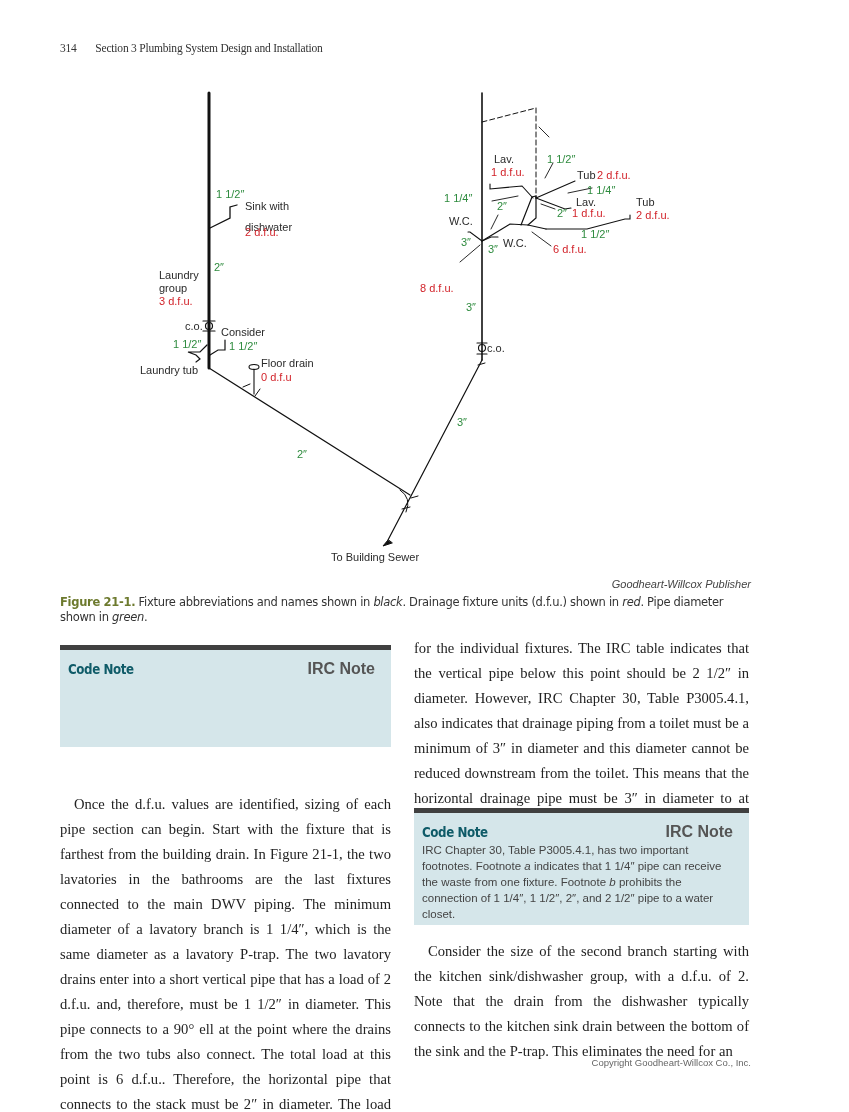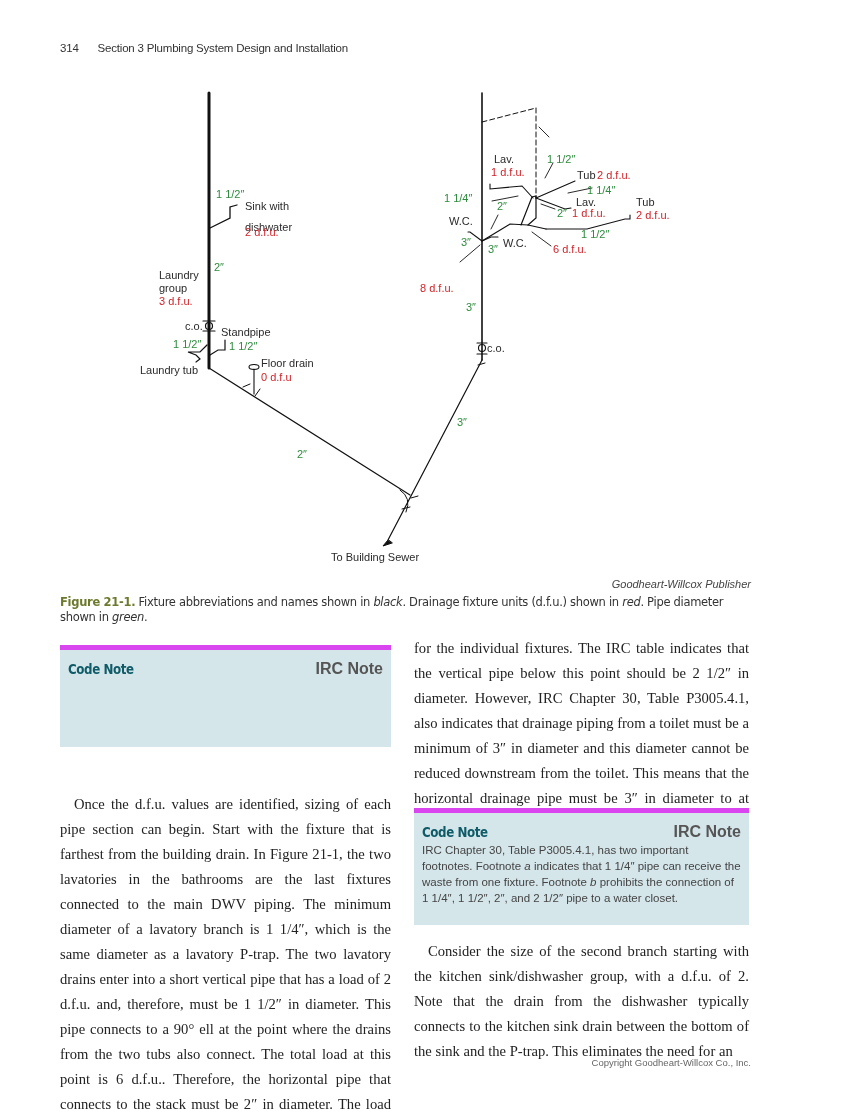--- a/index.html
+++ b/index.html
@@ -1,28 +1,28 @@
 <!DOCTYPE html>
 <html><head>
 <meta charset="utf-8">
 <style>
   html, body { margin: 0; padding: 0; background: #ffffff; }
   body { width: 849px; height: 1112px; position: relative; overflow: hidden; font-family: "Liberation Sans", sans-serif; color: #222; }
-  .header { position: absolute; left: 60px; top: 42px; font-size: 11.5px; color: #333; font-family: Liberation Sans, sans-serif; letter-spacing: -0.2px; }
+  .header { position: absolute; left: 60px; top: 42px; font-size: 11.5px; color: #333; font-family: Liberation Serif, serif; letter-spacing: -0.2px; }
   .header .pg { margin-right: 16px; }
   .figure { position: absolute; left: 0; top: 80px; width: 849px; height: 500px; }
   .figure svg { position: absolute; left: 0; top: 0; }
   .lbl { position: absolute; font-size: 11px; line-height: 13px; white-space: nowrap; }
   .blk { color: #2a2a2a; text-align: center; }
   .red { color: #d2232a; }
   .grn { color: #2e8b3e; }
   .credit { position: absolute; right: 98px; top: 578px; font-size: 11px; font-style: italic; color: #444; }
   .caption { position: absolute; left: 60px; top: 595px; width: 700px; font-size: 11.5px; line-height: 15px; color: #333; font-family: "DejaVu Sans", sans-serif; letter-spacing: -0.3px; }
   .caption .fig-no { color: #6d7a2e; font-weight: bold; }
-  .note { position: absolute; background: #d5e6ea; border-top: 5px solid #d946ef; padding: 10px 8px 6px 8px; box-sizing: border-box; }
+  .note { position: absolute; background: #d5e6ea; border-top: 5px solid #404040; padding: 10px 16px 6px 8px; box-sizing: border-box; }
   .note .title-row { display: flex; justify-content: space-between; align-items: baseline; }
   .note .nt { color: #0f5b68; font-weight: bold; font-size: 14px; font-family: "DejaVu Sans", sans-serif; letter-spacing: -0.5px; transform: scaleX(0.85); transform-origin: left; }
   .note .irc { color: #555; font-weight: bold; font-size: 16px; }
   .note .body { font-size: 11.5px; line-height: 16px; color: #444; margin-top: 1px; }
   .col { position: absolute; font-family: "Liberation Serif", serif; font-size: 14.6px; line-height: 25px; color: #222; text-align: justify; }
   .col p { margin: 0; text-indent: 14px; }
   .col p.noind { text-indent: 0; }
   .footer { position: absolute; right: 98px; top: 1057px; font-size: 9.5px; color: #666; }
 </style>
 </head>
@@ -97,21 +97,21 @@
 
   <div class="lbl grn" style="left:216px;top:108px;">1 1/2″</div>
   <div class="lbl blk" style="left:245px;top:120px;">Sink with</div>
   <div class="lbl blk" style="left:245px;top:133px;margin-top:8px;">dishwater</div>
   <div class="lbl red" style="left:245px;top:146px;">2 d.f.u.</div>
   <div class="lbl grn" style="left:214px;top:181px;">2″</div>
   <div class="lbl blk" style="left:159px;top:189px;">Laundry</div>
   <div class="lbl blk" style="left:159px;top:202px;">group</div>
   <div class="lbl red" style="left:159px;top:215px;">3 d.f.u.</div>
   <div class="lbl blk" style="left:185px;top:240px;">c.o.</div>
-  <div class="lbl blk" style="left:221px;top:246px;">Standpipe</div>
+  <div class="lbl blk" style="left:221px;top:246px;">Consider</div>
   <div class="lbl grn" style="left:229px;top:260px;">1 1/2″</div>
   <div class="lbl grn" style="left:173px;top:258px;">1 1/2″</div>
   <div class="lbl blk" style="left:140px;top:284px;">Laundry tub</div>
   <div class="lbl blk" style="left:261px;top:277px;">Floor drain</div>
   <div class="lbl red" style="left:261px;top:291px;">0 d.f.u</div>
   <div class="lbl grn" style="left:297px;top:368px;">2″</div>
   <div class="lbl blk" style="left:331px;top:471px;">To Building Sewer</div>
 
   <div class="lbl blk" style="left:494px;top:73px;">Lav.</div>
   <div class="lbl red" style="left:491px;top:86px;">1 d.f.u.</div>

